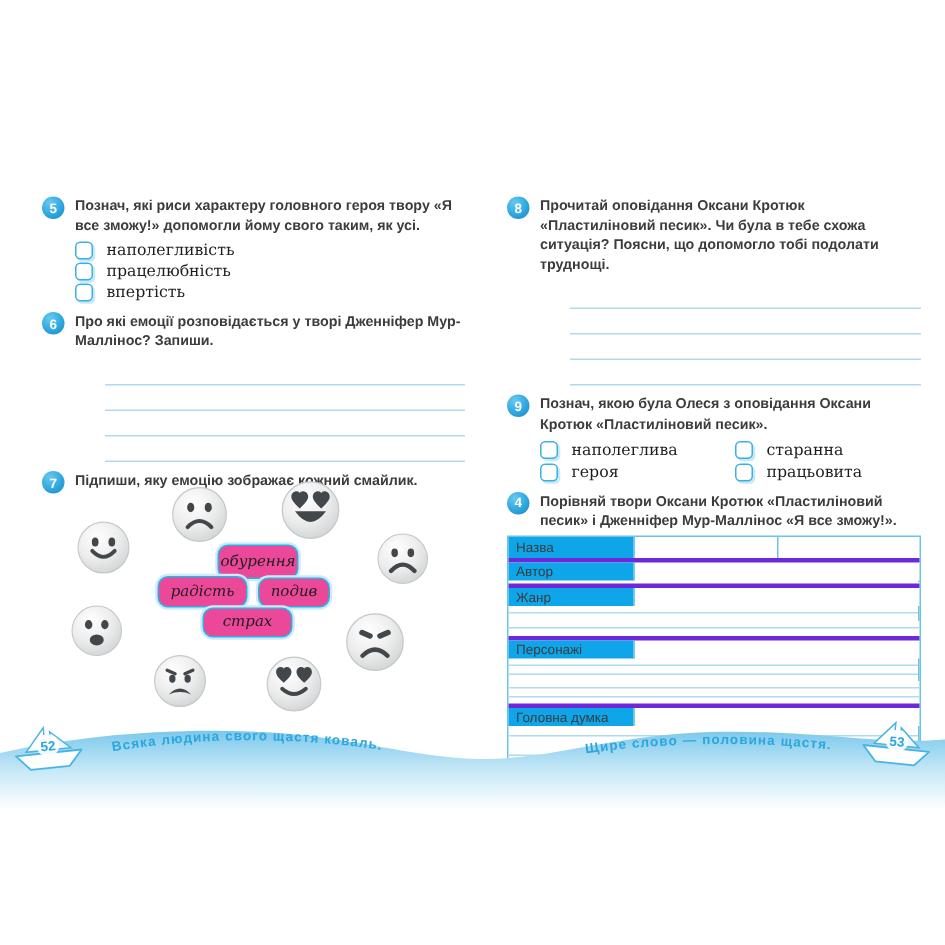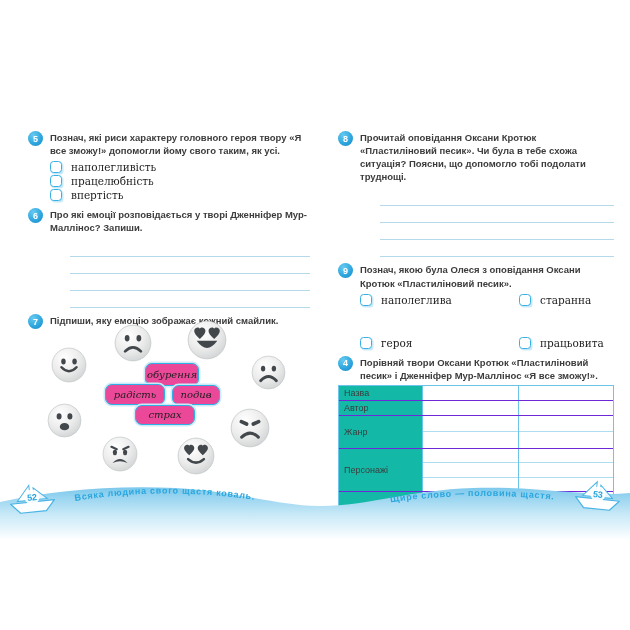--- a/index.html
+++ b/index.html
@@ -14,32 +14,32 @@
         color:#fff;font-size:9px;font-weight:bold;display:flex;align-items:center;justify-content:center;}
   .tbody{flex:1;min-width:0;}
   .ttext{font-size:9.5px;line-height:1.38;font-weight:bold;color:#3c3c3c;}
   .opts{margin-top:3px;}
   .opt{display:flex;align-items:center;gap:9px;height:14px;}
   .cb{flex:none;width:10px;height:10px;background:#fff;border:1.6px solid #38b0e4;border-radius:3.5px;
       box-shadow:1.5px 1.5px 0 rgba(56,176,228,.28);}
   .optlab{font-family:"DejaVu Serif",serif;font-size:10.5px;color:#1c1c1c;}
   .wlines{margin:6px 0 0 20px;}
   .wl{height:16px;border-bottom:1px solid #b3d9eb;}
-  .optgrid{display:grid;grid-template-columns:130px 1fr;row-gap:1px;margin-top:3px;gap:29px;}
+  .optgrid{display:grid;grid-template-columns:130px 1fr;row-gap:1px;margin-top:3px;}
   
   #smiley-area{position:relative;height:150px;margin-top:2px;overflow:visible;}
   .smiley{position:absolute;}
   .chip{position:absolute;background:#ec4899;border:1.6px solid #2fb0e5;border-radius:7px;
         box-shadow:0 0 0 1.5px #cdeaf8;display:flex;align-items:center;justify-content:center;
         font-family:"DejaVu Serif",serif;font-style:italic;font-size:10px;color:#1c1c1c;}
   
   #cmp-table{margin-top:3px;border:1px solid #6cc4e9;}
   .trow{display:flex;}
-  .trow + .trow{border-top:1px solid #6d28d9;}
-  .tlabel{flex:none;width:84px;background:#14b8a6;border-right:1px solid #6cc4e9;
+  .trow + .trow{border-top:3px solid #6d28d9;flex-direction:column;}
+  .tlabel{flex:none;width:84px;background:#0ea5e9;border-right:1px solid #6cc4e9;
           font-size:9px;color:#3c3c3c;display:flex;align-items:center;padding:1px 5px;box-sizing:border-box;}
   .tcell{flex:1;border-right:1px solid #6cc4e9;display:flex;flex-direction:column;}
   .tcell:last-child{border-right:none;}
   .sub{flex:1;border-bottom:1px solid #aedcf1;}
   .sub:last-child{border-bottom:none;}
   
   #footer-wave{position:absolute;left:0;top:478px;width:630px;height:152px;}
 </style>
 </head>
 <body>

